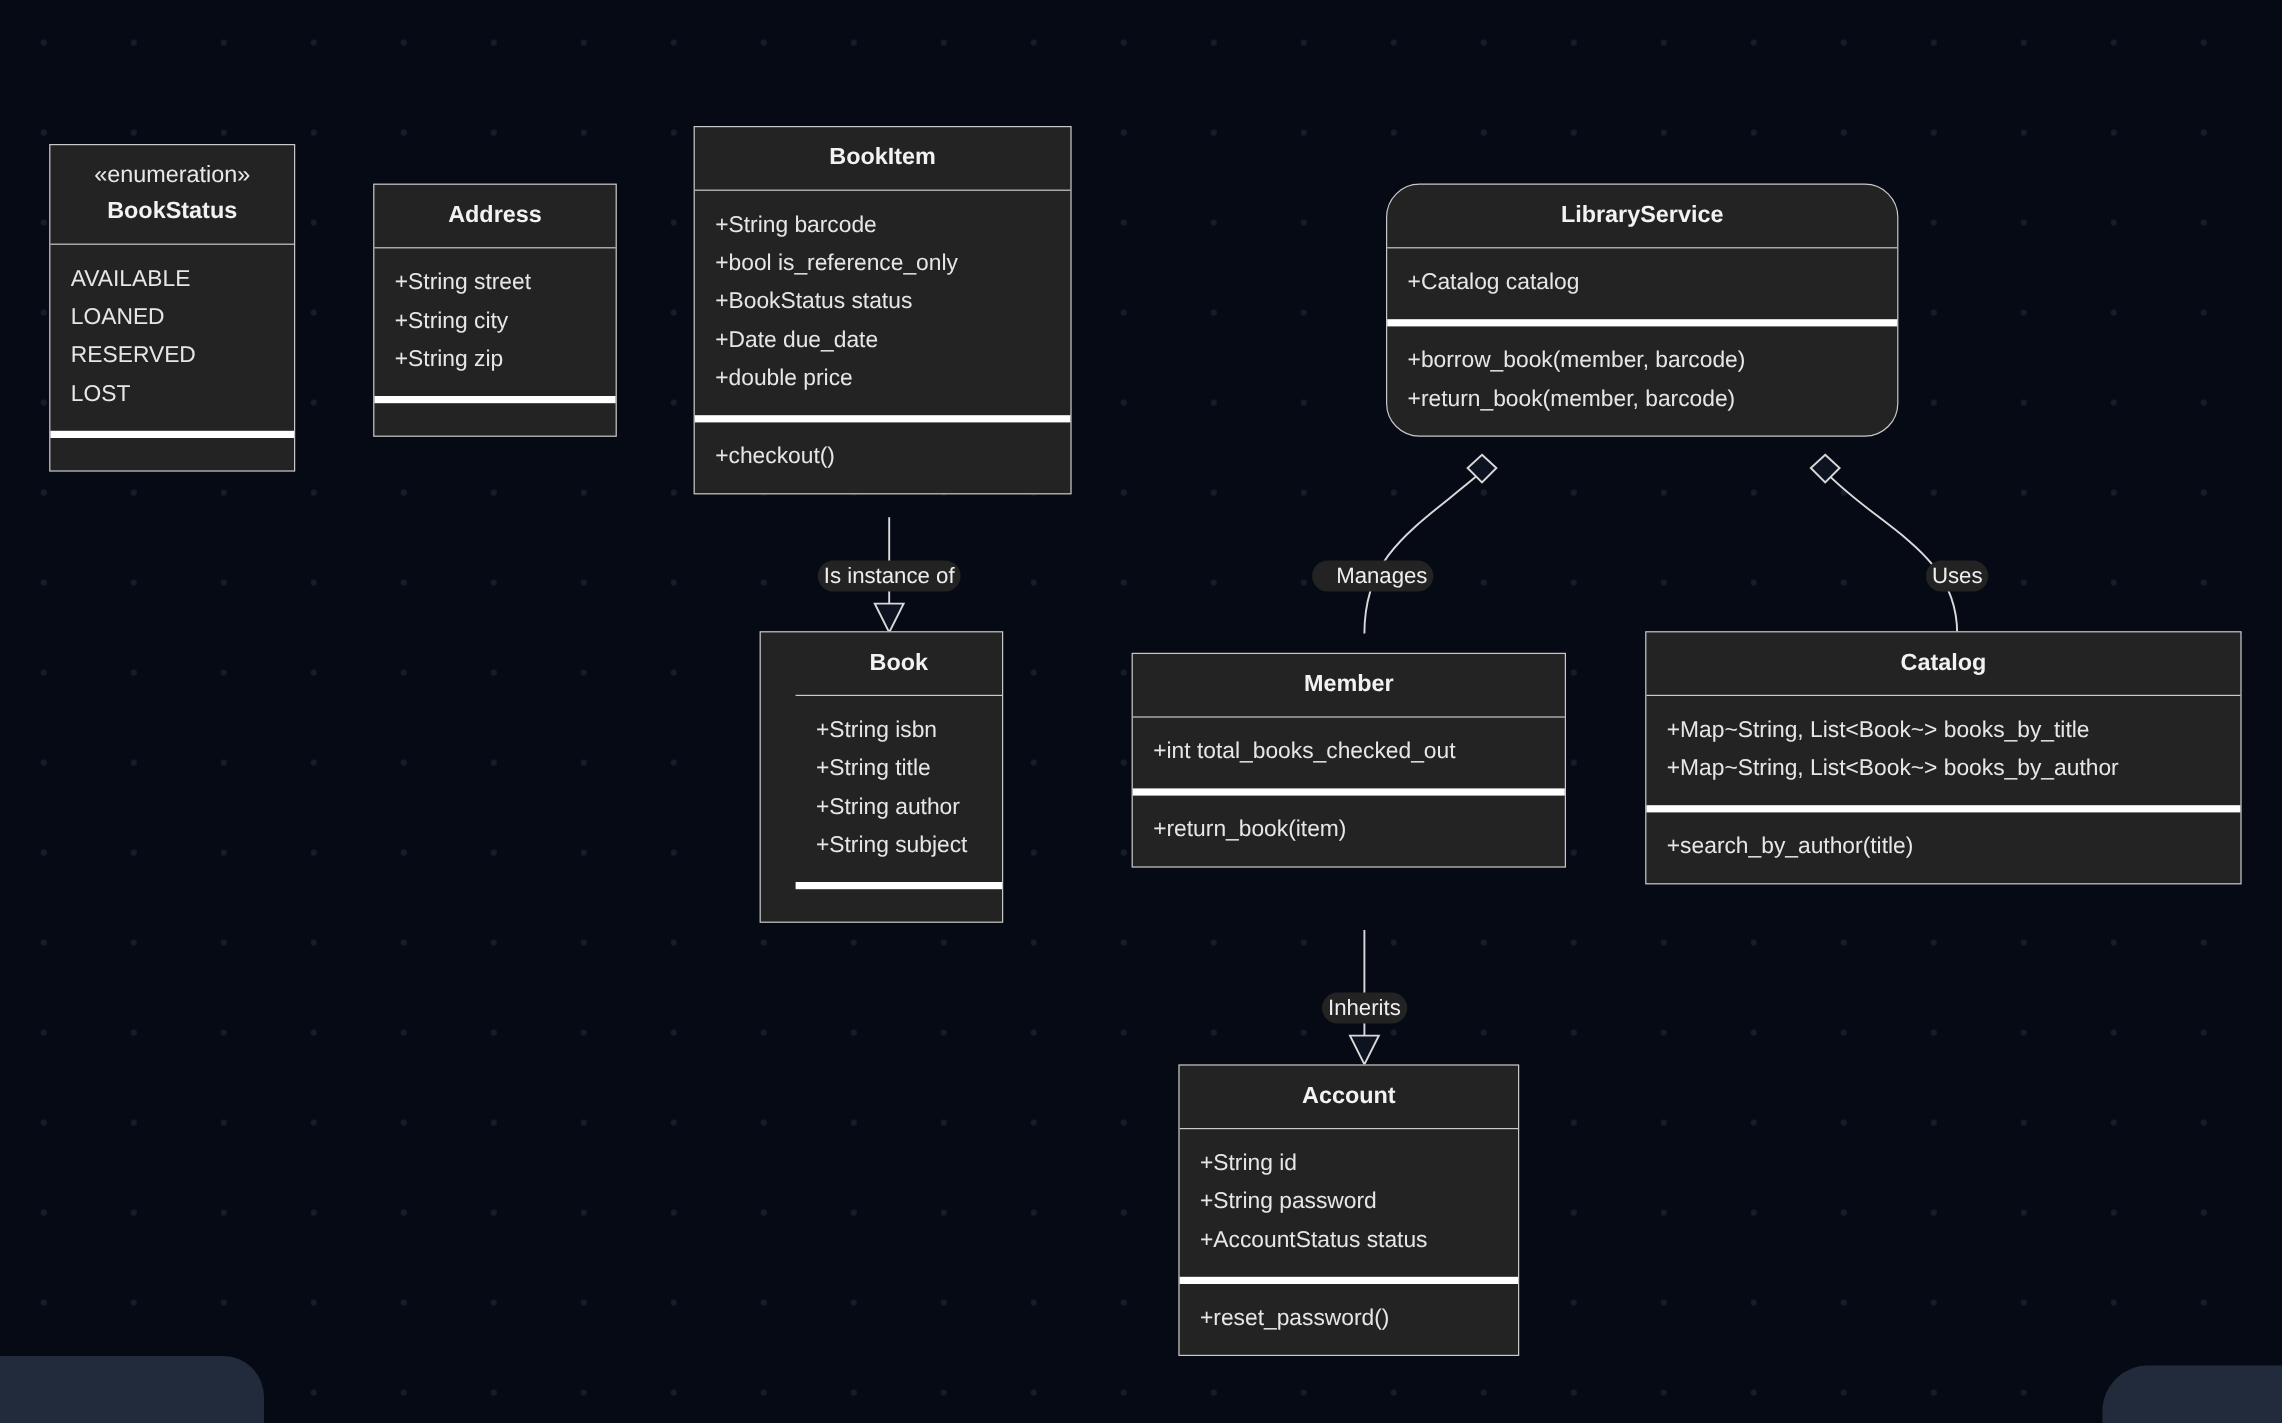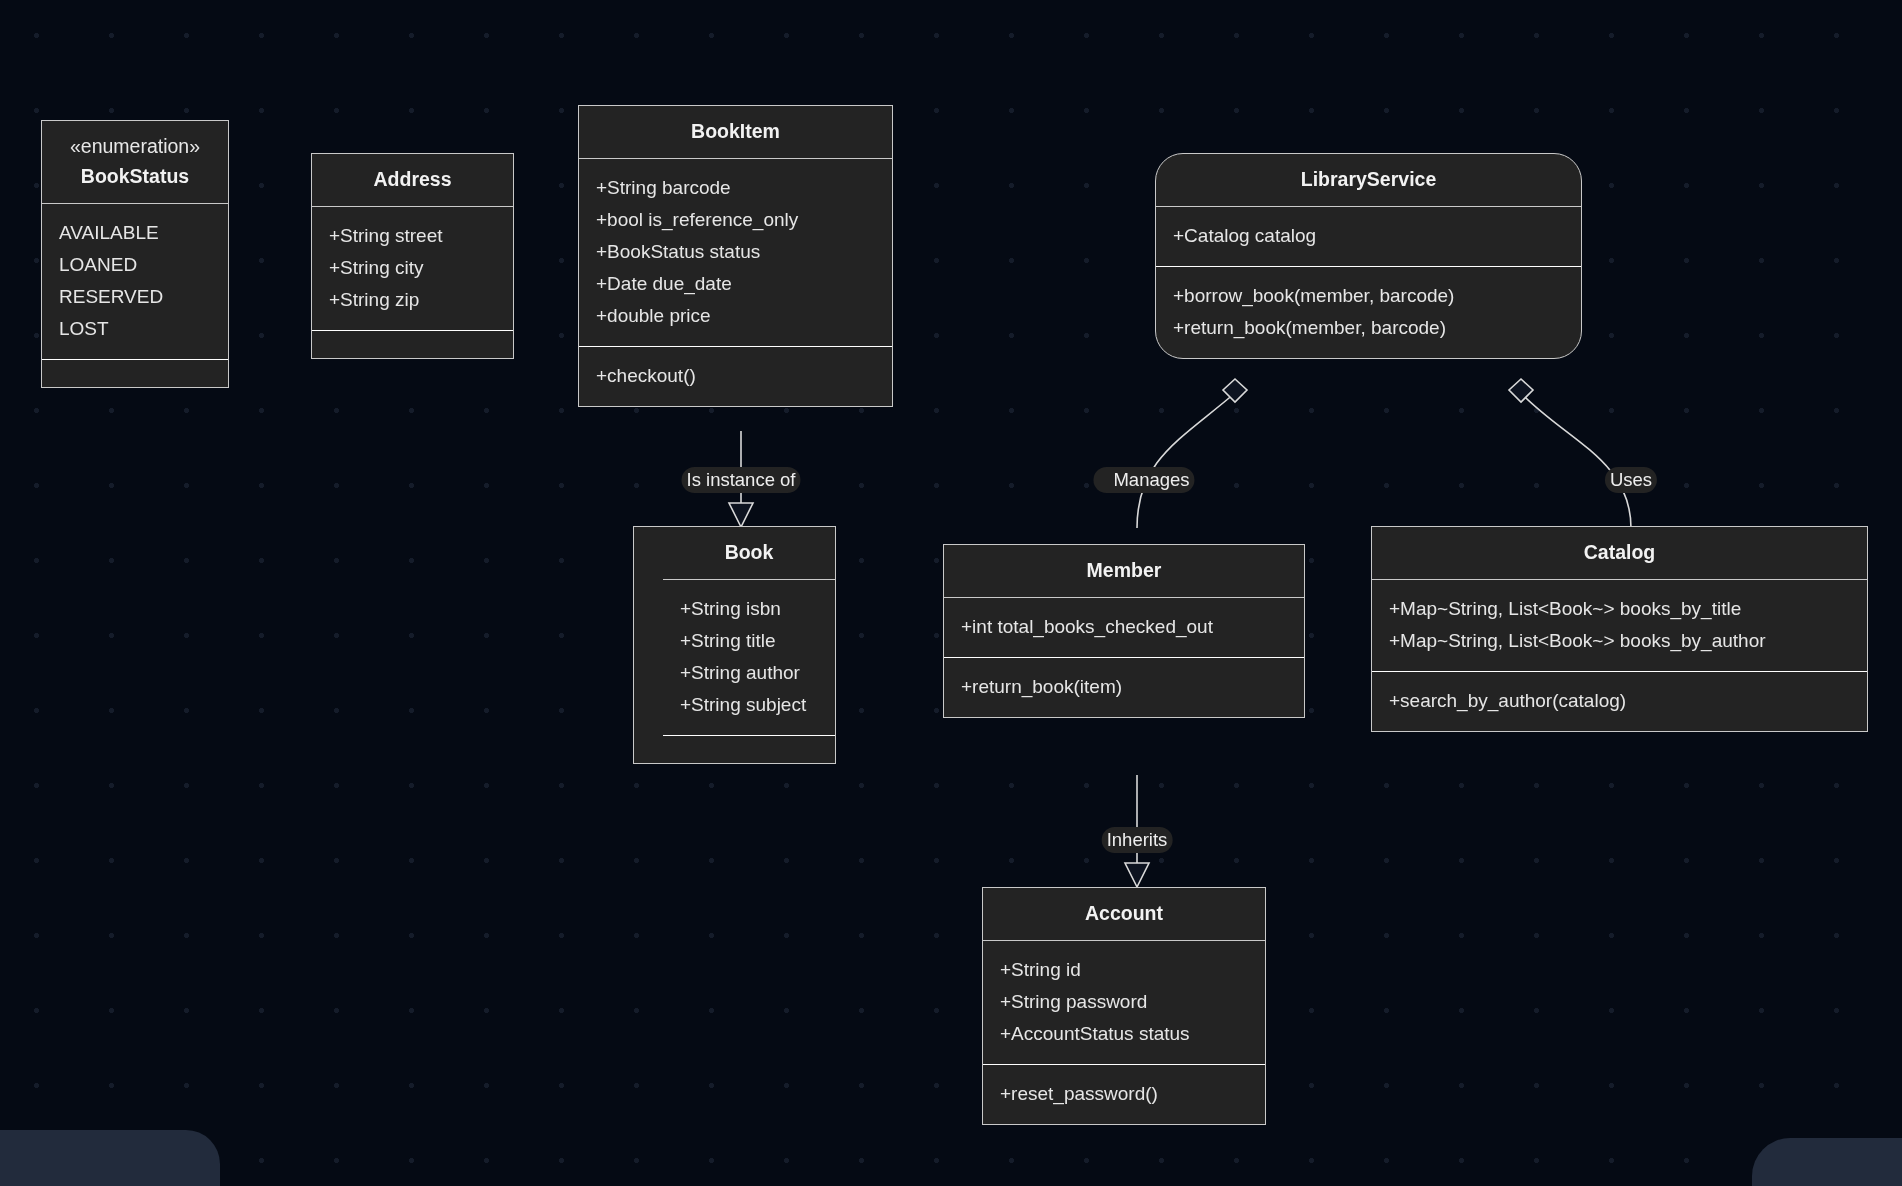--- a/index.html
+++ b/index.html
@@ -44,21 +44,21 @@
   .node .cls-name {
     display: block;
     font-size: 19.5px;
     font-weight: 700;
     line-height: 30px;
     color: #f2f2f2;
   }
   .node .sec {
     box-sizing: border-box;
     padding: 13px 17px 14px;
-    border-bottom: 1px solid #ffffff;
+    border-bottom: 6px solid #ffffff;
   }
   .node .sec:last-child { border-bottom: none; }
   .node .sec.empty { min-height: 27px; padding: 13px 17px; }
   .node .row {
     font-size: 19px;
     line-height: 32px;
     white-space: nowrap;
     color: #e6e6e6;
   }
 
@@ -145,21 +145,21 @@
       <path class="edge-path" d="M 1137,775 L 1137,868"></path>
       <polygon class="arrow-hollow" points="1137,887 1125,863 1149,863"></polygon>
     </g>
   </svg>
 
   <div class="edge-label" style="left:741px; top:480px;">Is instance of</div>
   <div class="edge-label" style="left:1144px; top:480px;padding-left:20px;">Manages</div>
   <div class="edge-label" style="left:1631px; top:480px;">Uses</div>
   <div class="edge-label" style="left:1137px; top:840px;">Inherits</div>
 
-  <div class="node" id="node-bookstatus" style="left:41px; top:120px; width:188px;">
+  <div class="node" id="node-bookstatus" style="left:41px; top:120px; width:205px;">
     <div class="title-sec">
       <span class="stereotype">«enumeration»</span>
       <span class="cls-name">BookStatus</span>
     </div>
     <div class="sec">
       <div class="row">AVAILABLE</div>
       <div class="row">LOANED</div>
       <div class="row">RESERVED</div>
       <div class="row">LOST</div>
     </div>
@@ -234,21 +234,21 @@
 
   <div class="node" id="node-catalog" style="left:1371px; top:526px; width:497px;">
     <div class="title-sec">
       <span class="cls-name">Catalog</span>
     </div>
     <div class="sec">
       <div class="row">+Map~String, List&lt;Book~&gt; books_by_title</div>
       <div class="row">+Map~String, List&lt;Book~&gt; books_by_author</div>
     </div>
     <div class="sec">
-      <div class="row">+search_by_author(catalog)</div>
+      <div class="row">+search_by_author(title)</div>
     </div>
   </div>
 
   <div class="node" id="node-account" style="left:982px; top:887px; width:284px;">
     <div class="title-sec">
       <span class="cls-name">Account</span>
     </div>
     <div class="sec">
       <div class="row">+String id</div>
       <div class="row">+String password</div>

